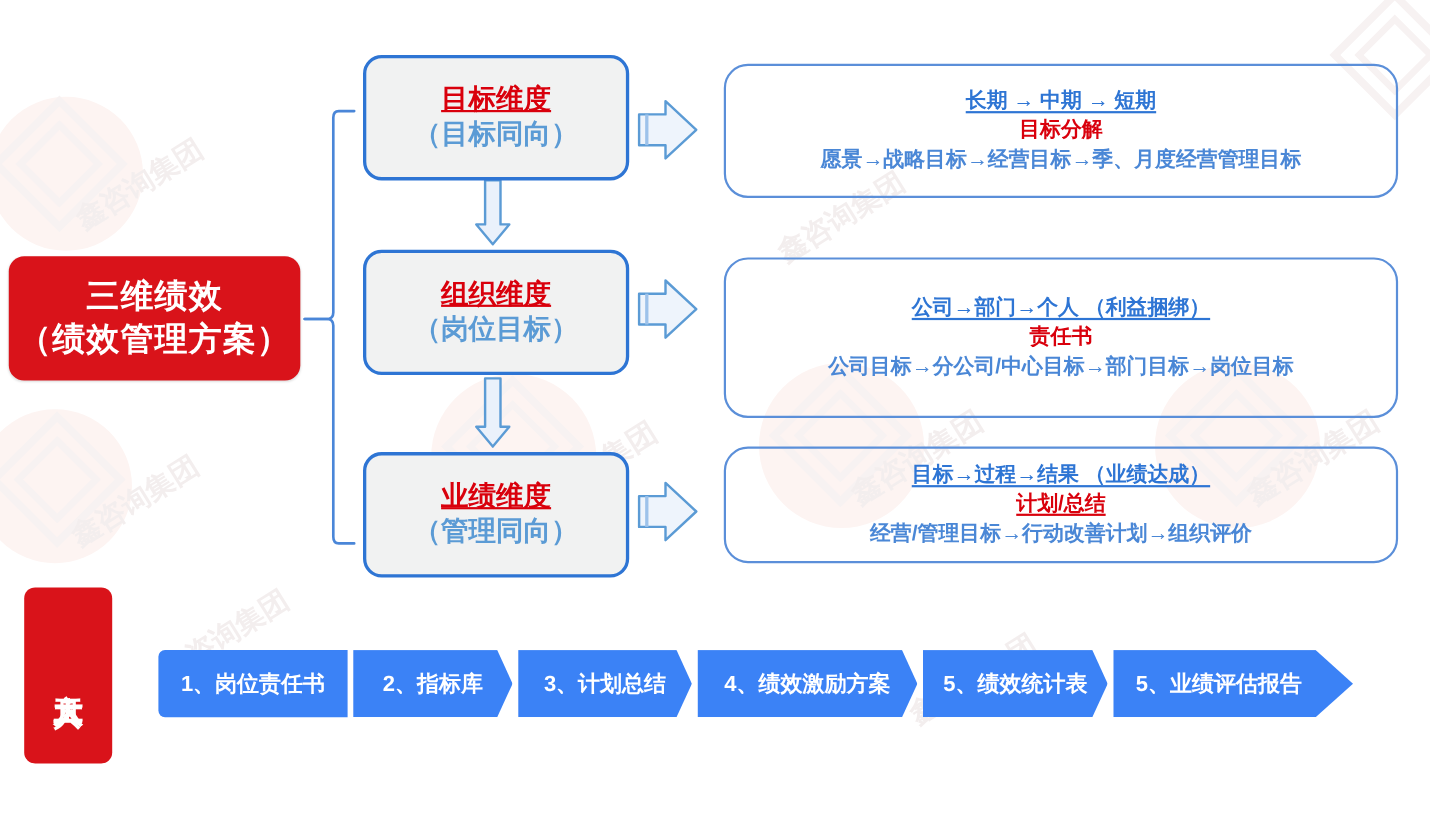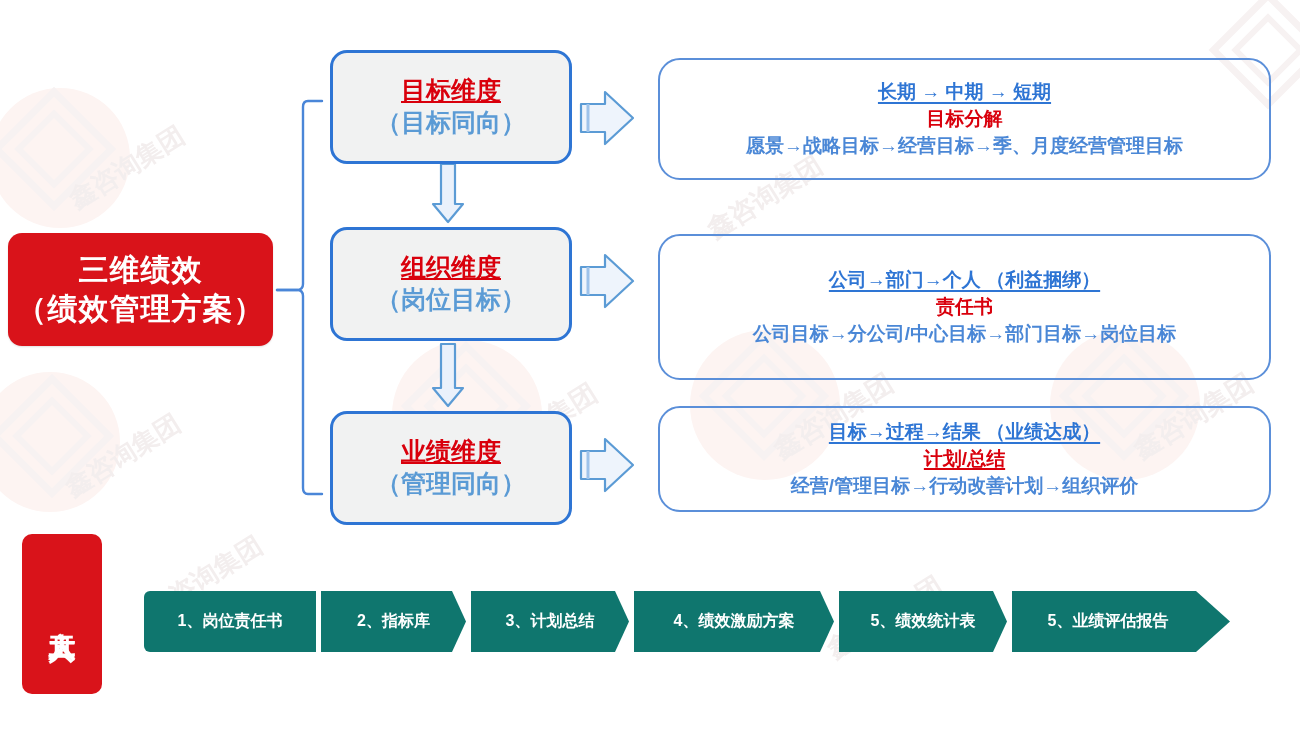--- a/index.html
+++ b/index.html
@@ -97,23 +97,23 @@
   }
 
   
   .svg-layer{position:absolute;inset:0;z-index:4;pointer-events:none;}
 
   
   #toolbar{position:absolute;left:144px;top:591px;height:61px;z-index:6;
            display:flex;align-items:stretch;}
   .tool-item{
     position:relative;
-    background:#0f766e;
+    background:#3b82f6;
     color:#ffffff;
-    font-size:16px;font-weight:700;
+    font-size:20px;font-weight:700;
     display:flex;align-items:center;justify-content:center;
     margin-right:5px;
     box-sizing:border-box;
     white-space:nowrap;
     text-align:right;
   }
   .tool-item.t0{width:172px;border-radius:6px 0 0 6px;}
   .tool-item.t1{width:145px;clip-path:polygon(0 0, calc(100% - 14px) 0, 100% 50%, calc(100% - 14px) 100%, 0 100%);}
   .tool-item.t2{width:158px;clip-path:polygon(0 0, calc(100% - 14px) 0, 100% 50%, calc(100% - 14px) 100%, 0 100%);}
   .tool-item.t3{width:200px;clip-path:polygon(0 0, calc(100% - 14px) 0, 100% 50%, calc(100% - 14px) 100%, 0 100%);}

